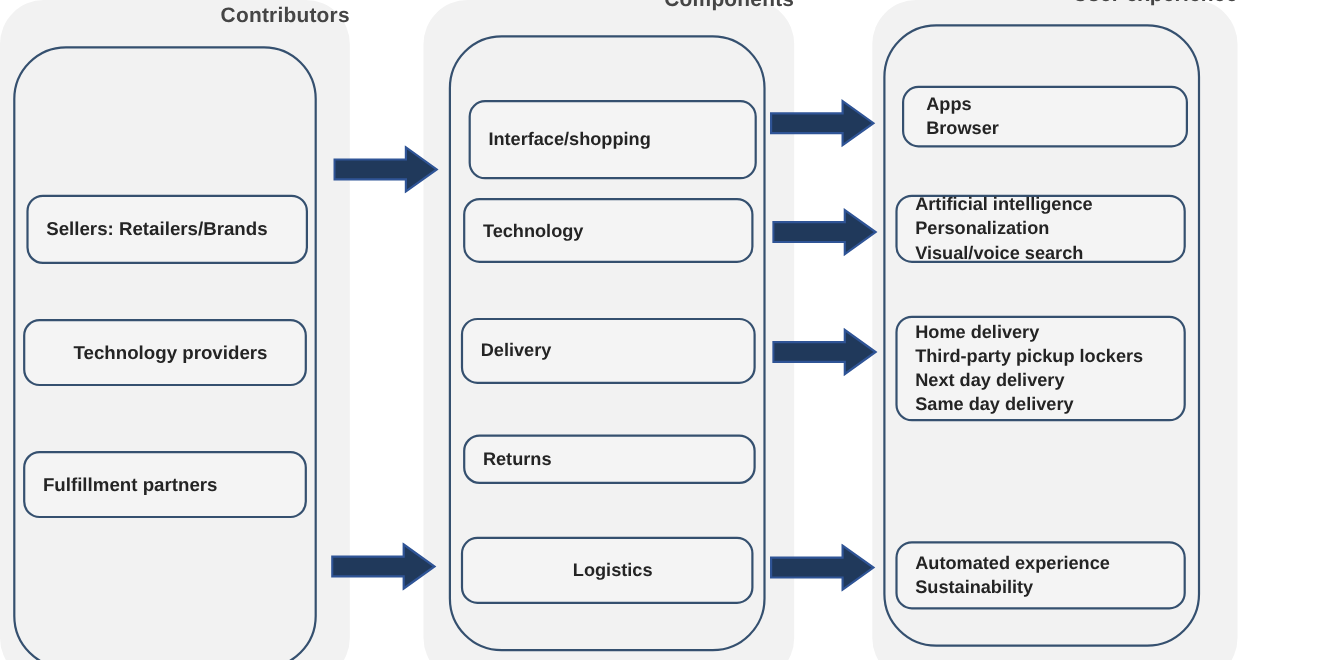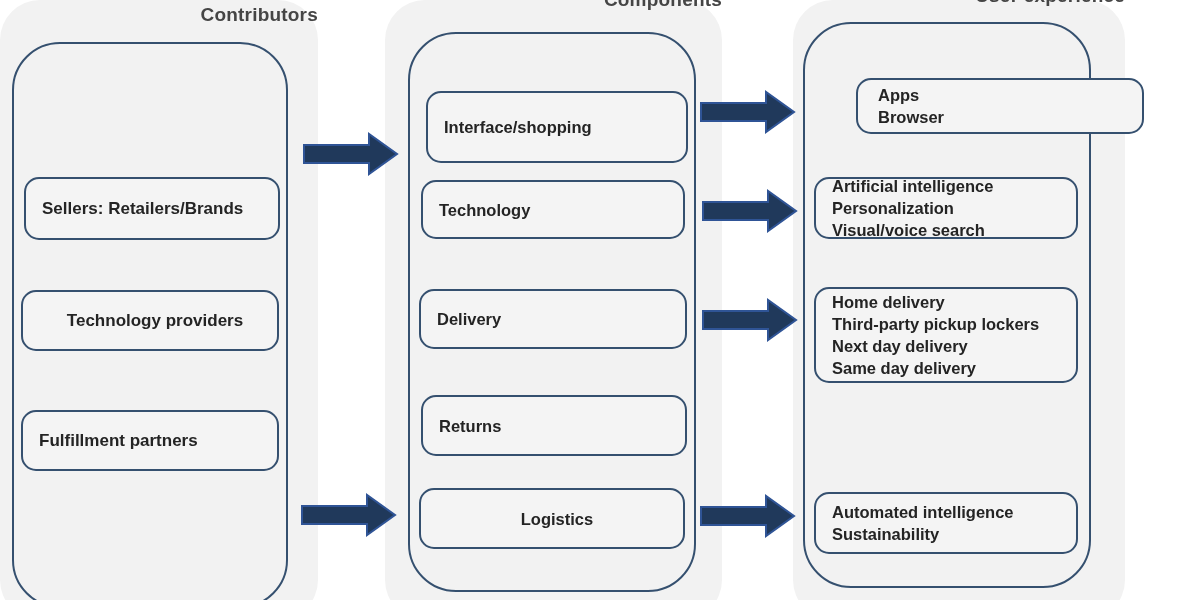--- a/index.html
+++ b/index.html
@@ -88,44 +88,44 @@
 
   <div class="item-box" style="left:426px; top:91px; width:262px; height:72px;">
     <div class="item-line">Interface/shopping</div>
   </div>
   <div class="item-box" style="left:421px; top:180px; width:264px; height:59px;">
     <div class="item-line">Technology</div>
   </div>
   <div class="item-box" style="left:419px; top:289px; width:268px; height:60px;">
     <div class="item-line">Delivery</div>
   </div>
-  <div class="item-box" style="left:421px; top:395px; width:266px; height:61px;">
+  <div class="item-box" style="left:421px; top:395px; width:266px; height:45px;">
     <div class="item-line">Returns</div>
   </div>
   <div class="item-box" style="left:419px; top:488px; width:266px; height:61px;text-align:center;">
     <div class="item-line">Logistics</div>
   </div>
 
-  <div class="item-box" style="left:856px; top:78px; width:288px; height:56px;padding-left:20px;">
+  <div class="item-box" style="left:820px; top:78px; width:260px; height:56px;padding-left:20px;">
     <div class="item-line">Apps</div>
     <div class="item-line">Browser</div>
   </div>
   <div class="item-box" style="left:814px; top:177px; width:264px; height:62px;">
     <div class="item-line">Artificial intelligence</div>
     <div class="item-line">Personalization</div>
     <div class="item-line">Visual/voice search</div>
   </div>
   <div class="item-box" style="left:814px; top:287px; width:264px; height:96px;">
     <div class="item-line">Home delivery</div>
     <div class="item-line">Third-party pickup lockers</div>
     <div class="item-line">Next day delivery</div>
     <div class="item-line">Same day delivery</div>
   </div>
   <div class="item-box" style="left:814px; top:492px; width:264px; height:62px;">
-    <div class="item-line">Automated intelligence</div>
+    <div class="item-line">Automated experience</div>
     <div class="item-line">Sustainability</div>
   </div>
 
   <div class="arrow" style="left:303px; top:132px;">
     <svg viewBox="0 0 96 44">
         <polygon points="1,13 66,13 66,2 94,22 66,42 66,31 1,31" fill="var(--arrow-fill,#20395b)" stroke="var(--arrow-stroke,#2f5496)" stroke-width="2"></polygon>
       </svg>
   </div>
   <div class="arrow" style="left:301px; top:493px;">
     <svg viewBox="0 0 96 44">

